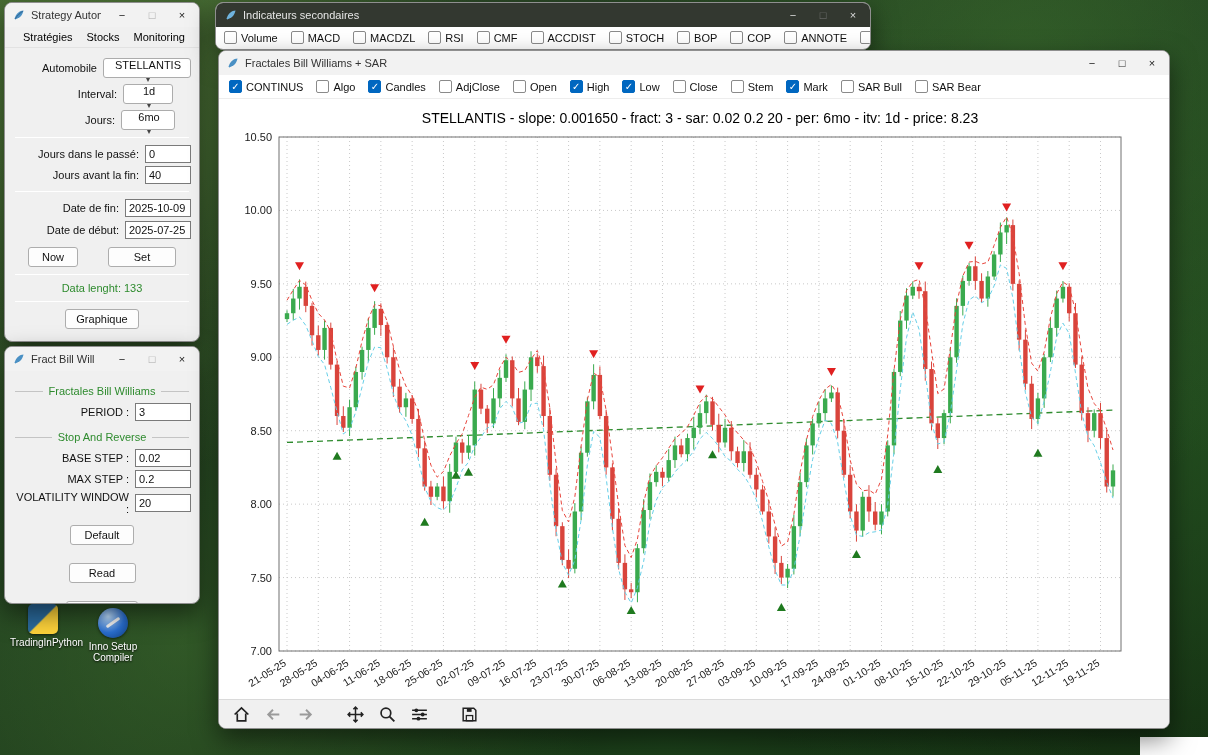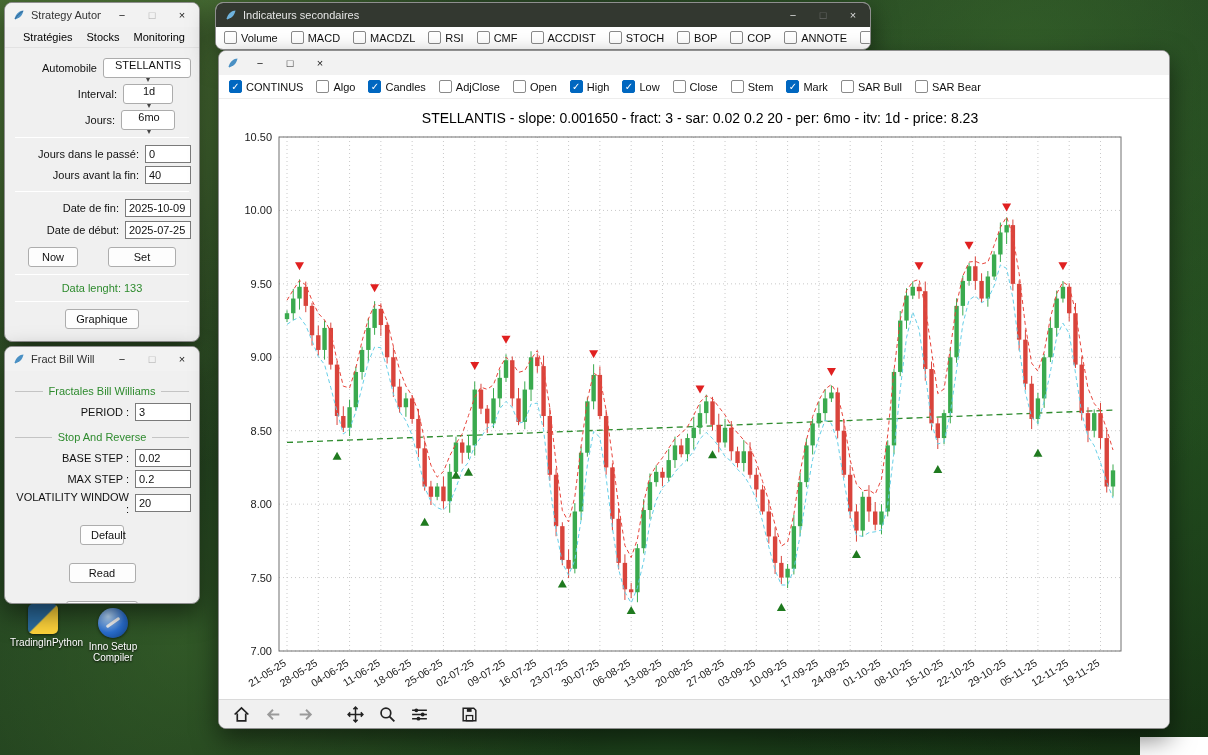--- a/index.html
+++ b/index.html
@@ -199,21 +199,21 @@
       </div>
       <div class="frow" style="margin:3px 0">
         <span class="lab">MAX STEP :</span>
         <input class="tin fr" value="0.2" style="">
       </div>
       <div class="frow" style="margin:3px 0">
         <span class="lab">VOLATILITY WINDOW :</span>
         <input class="tin fr" value="20" style="">
       </div>
       <div style="text-align:center;margin-top:10px">
-        <button class="btn" style="width:44px;display:block;margin:6px auto">Default</button>
+        <button class="btn" style="width:64px;display:block;margin:6px auto">Default</button>
         <button class="btn" style="width:67px;display:block;margin:18px auto">Read</button>
         <button class="btn green" style="width:72px;display:block;margin:6px auto">Save</button>
       </div>
     </div>
   </div>
 
   <div class="win" style="left:215px;top:2px;width:656px;height:48px;background:#fff">
     <div class="titlebar dark">
       <span class="feather">
         <svg width="12" height="12" viewBox="0 0 16 16">
@@ -274,20 +274,21 @@
       </div>
   </div>
 
   <div class="win" style="left:218px;top:50px;width:952px;height:679px">
     <div class="titlebar">
       <span class="feather">
         <svg width="12" height="12" viewBox="0 0 16 16">
             <path d="M14 2 C9 2 4 6 2 13 L3 14 C9 12 13 8 14 2 Z" fill="#4a90c4"></path>
           </svg>
       </span>
+      <span class="title">Fractales Bill Williams + SAR</span>
       <span class="wbtns">
         <span class="wbtn">−</span>
         <span class="wbtn">□</span>
         <span class="wbtn">×</span>
       </span>
     </div>
     <div class="checkrow" id="chart-checks" style="border-bottom:1px solid #ededed">
         <label class="cb">
           <span class="cbbox checked">✓</span>
           <span>CONTINUS</span>

